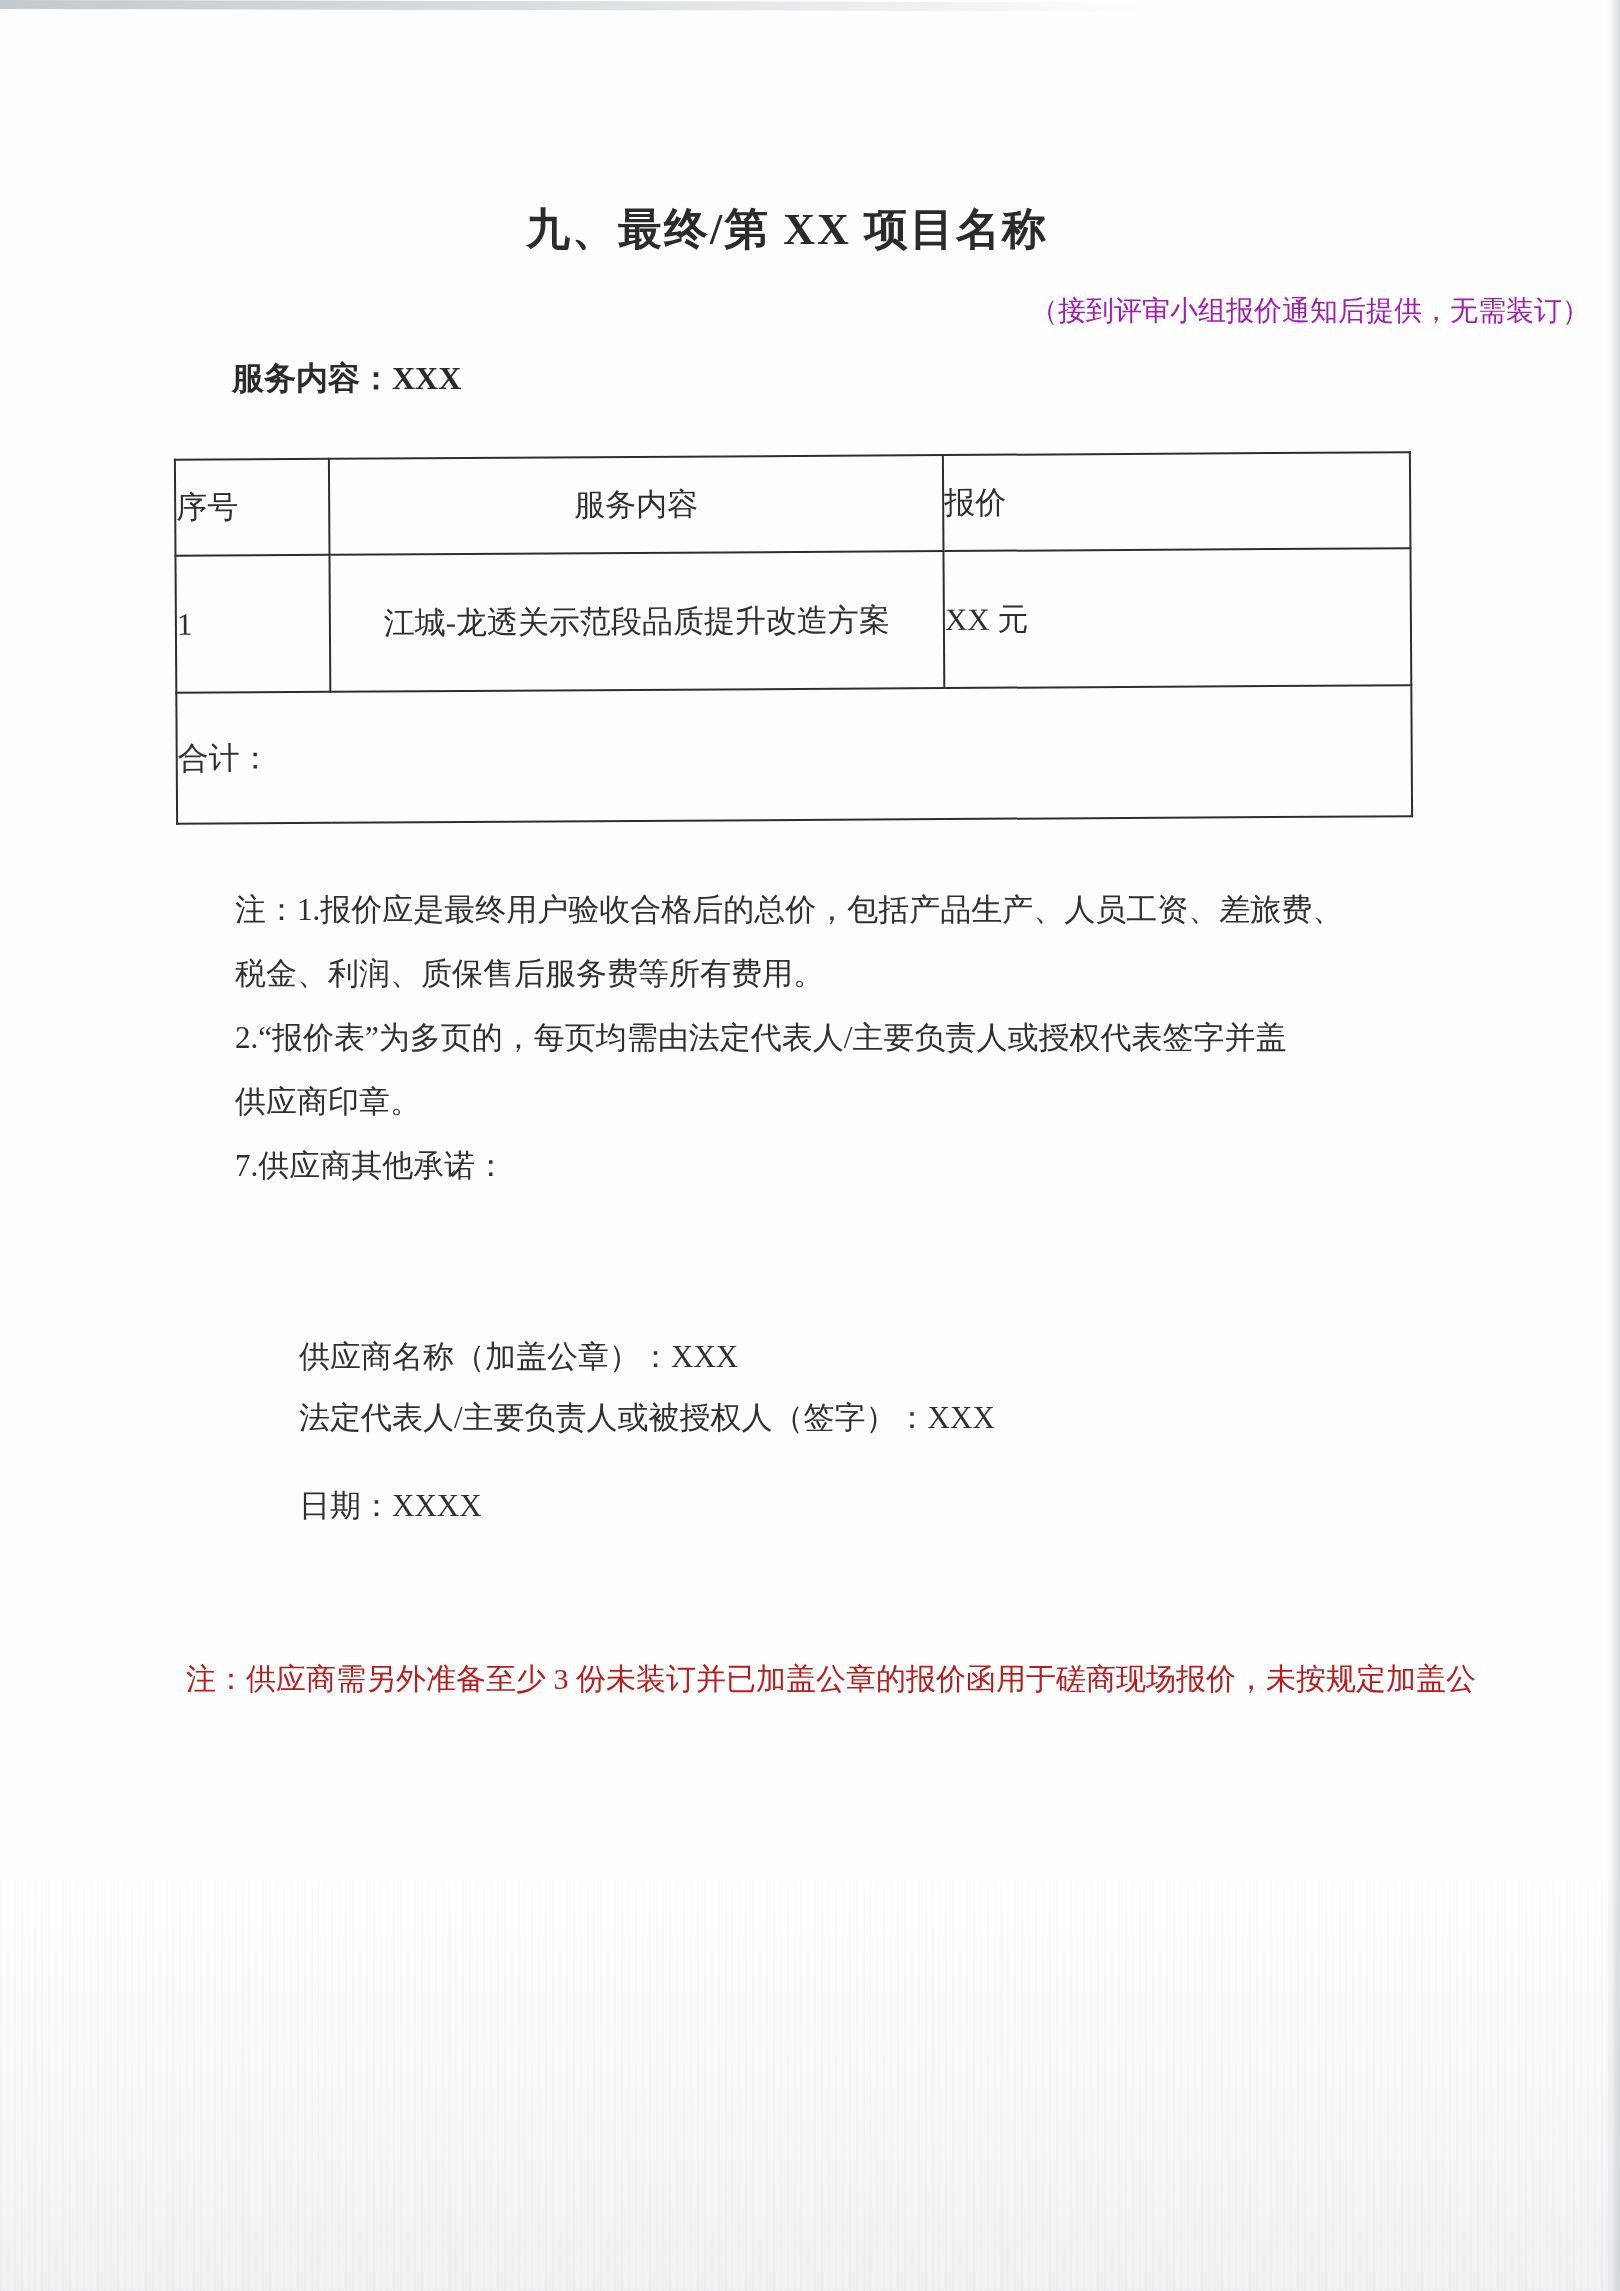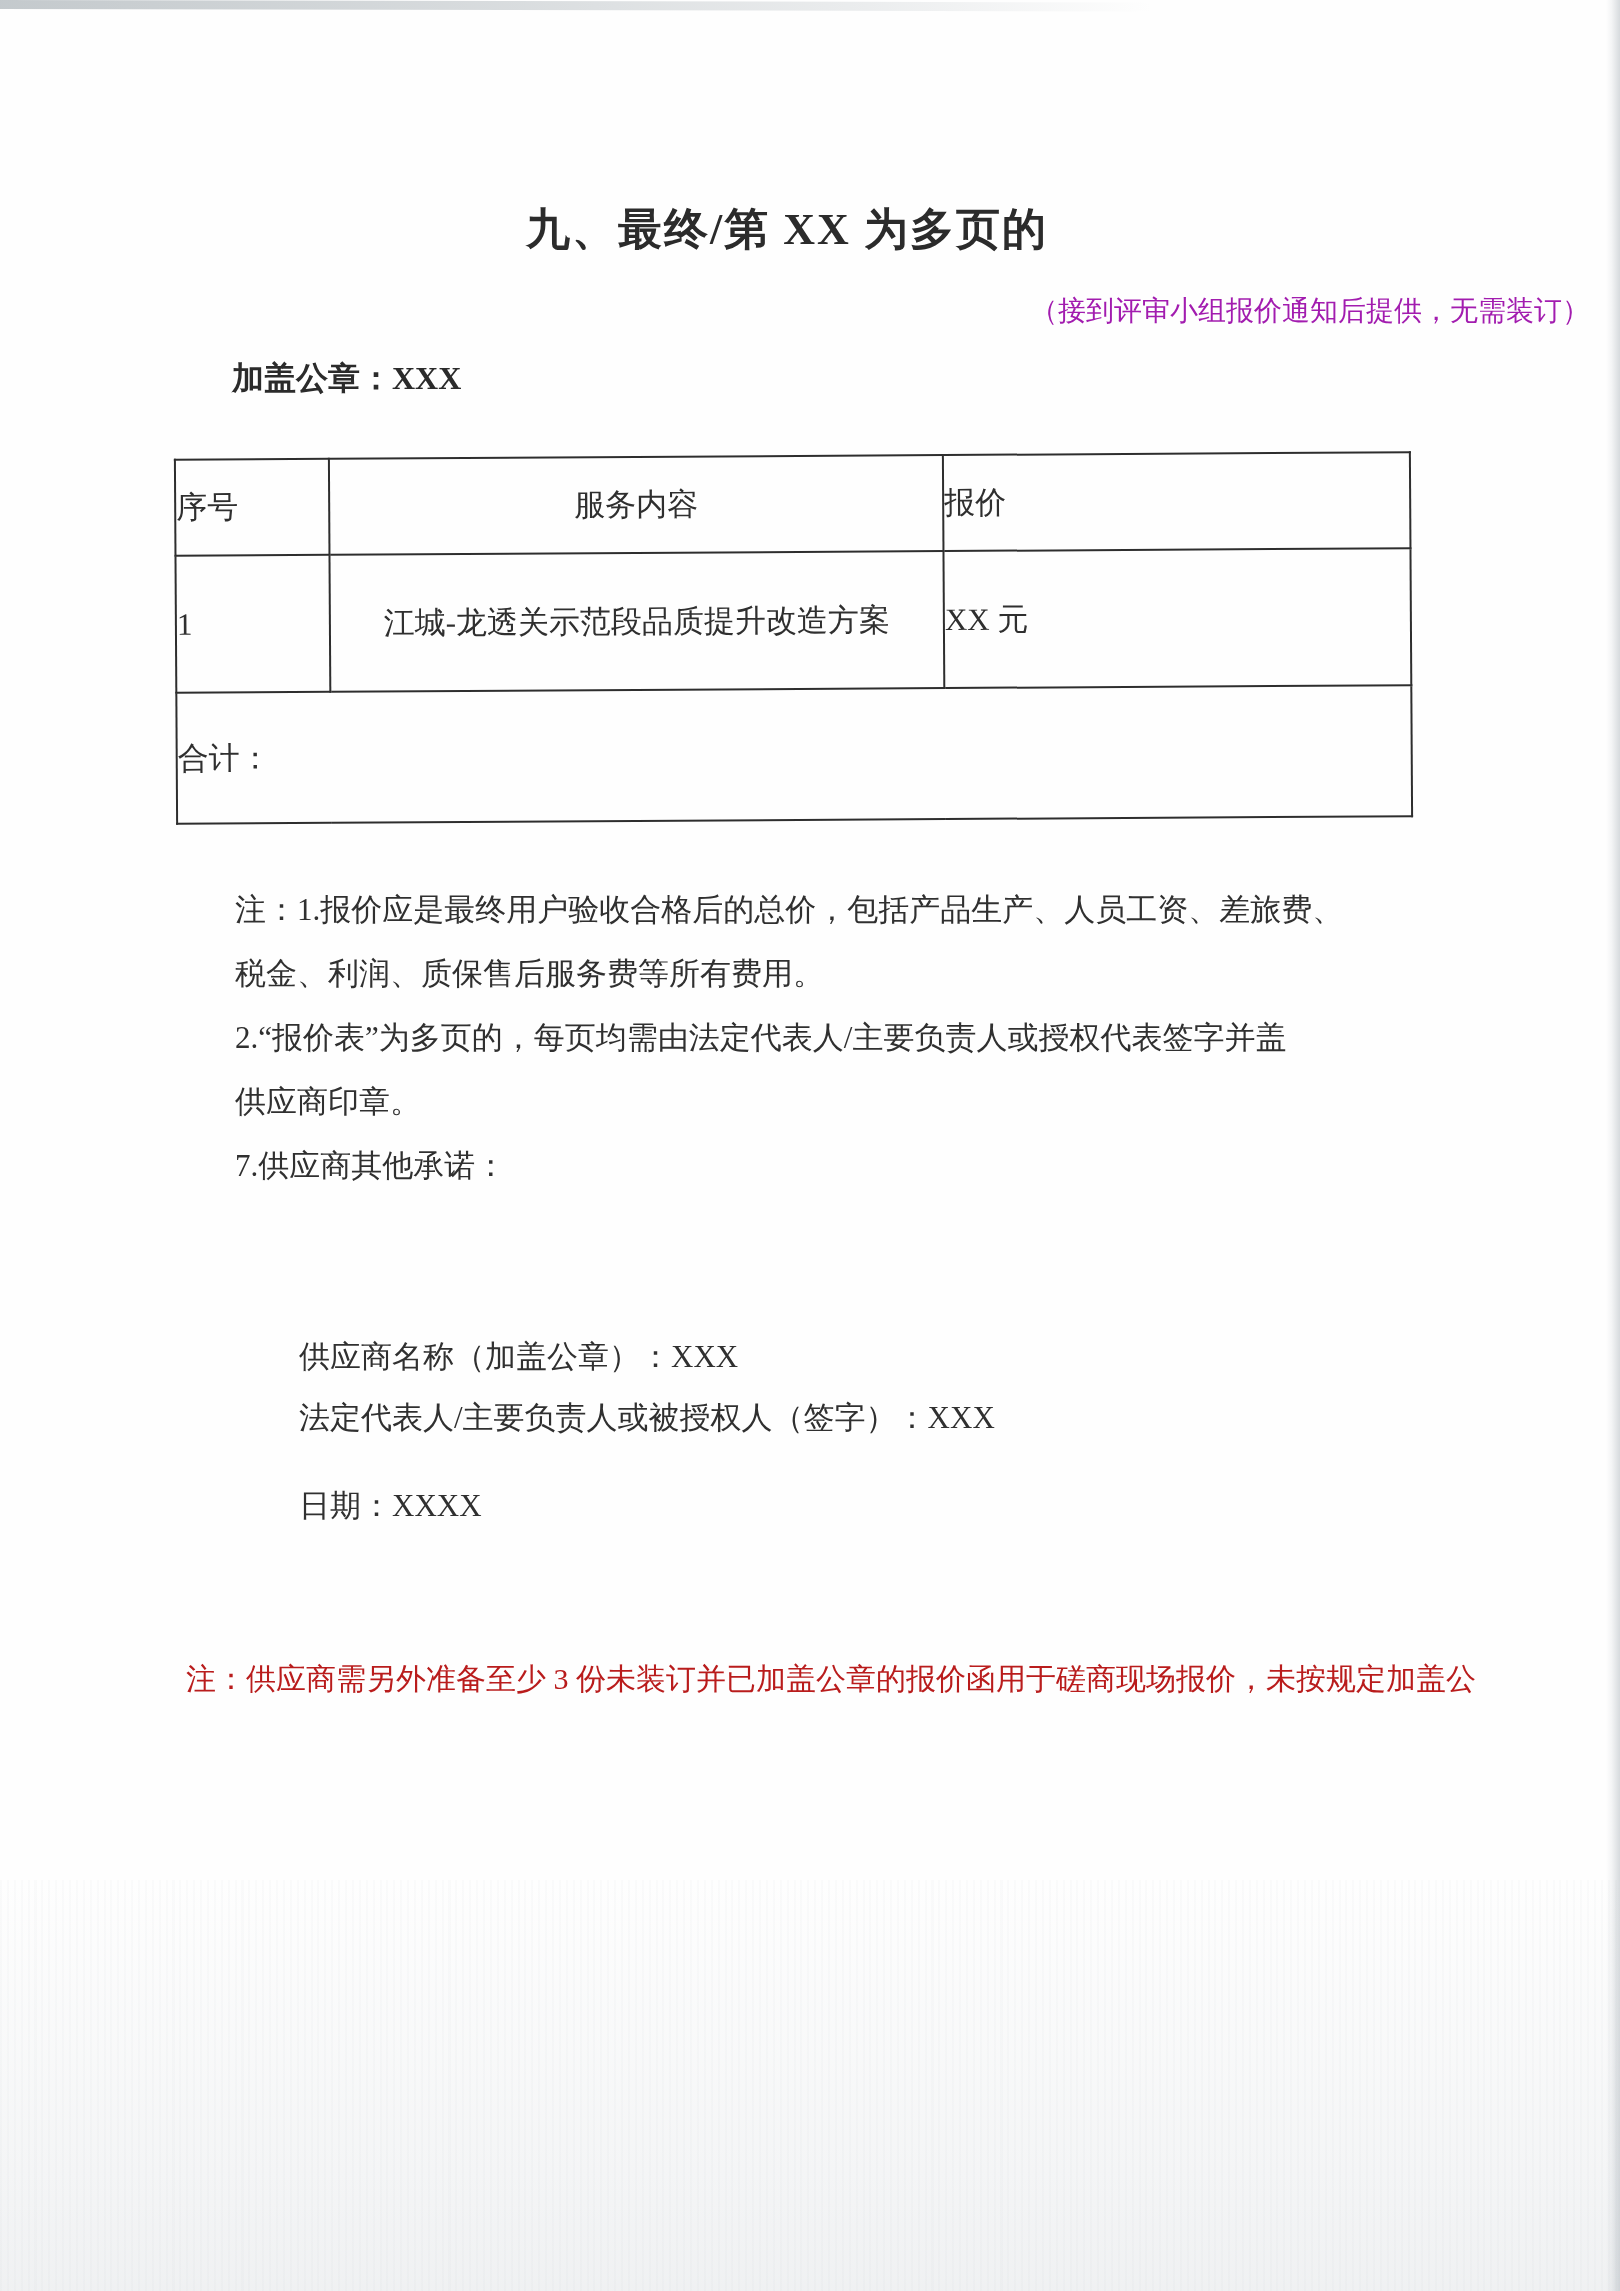--- a/index.html
+++ b/index.html
@@ -154,23 +154,23 @@
 </style>
 </head>
 <body>
 
 <div class="page">
 
   <div class="scan-top-edge"></div>
   <div class="scan-right-edge"></div>
   <div class="scan-bottom-fade"></div>
 
-  <div class="doc-title">九、最终/第 XX 为多页的</div>
+  <div class="doc-title">九、最终/第 XX 项目名称</div>
   <div class="doc-subtitle">（接到评审小组报价通知后提供，无需装订）</div>
-  <div class="project-name">加盖公章：XXX</div>
+  <div class="project-name">服务内容：XXX</div>
 
   <div class="quote-table-wrap">
     <table class="quote-table">
       <colgroup>
         <col style="width:154px">
         <col style="width:614px">
         <col style="width:467px">
       </colgroup>
       <tbody>
           <tr class="header-row">

